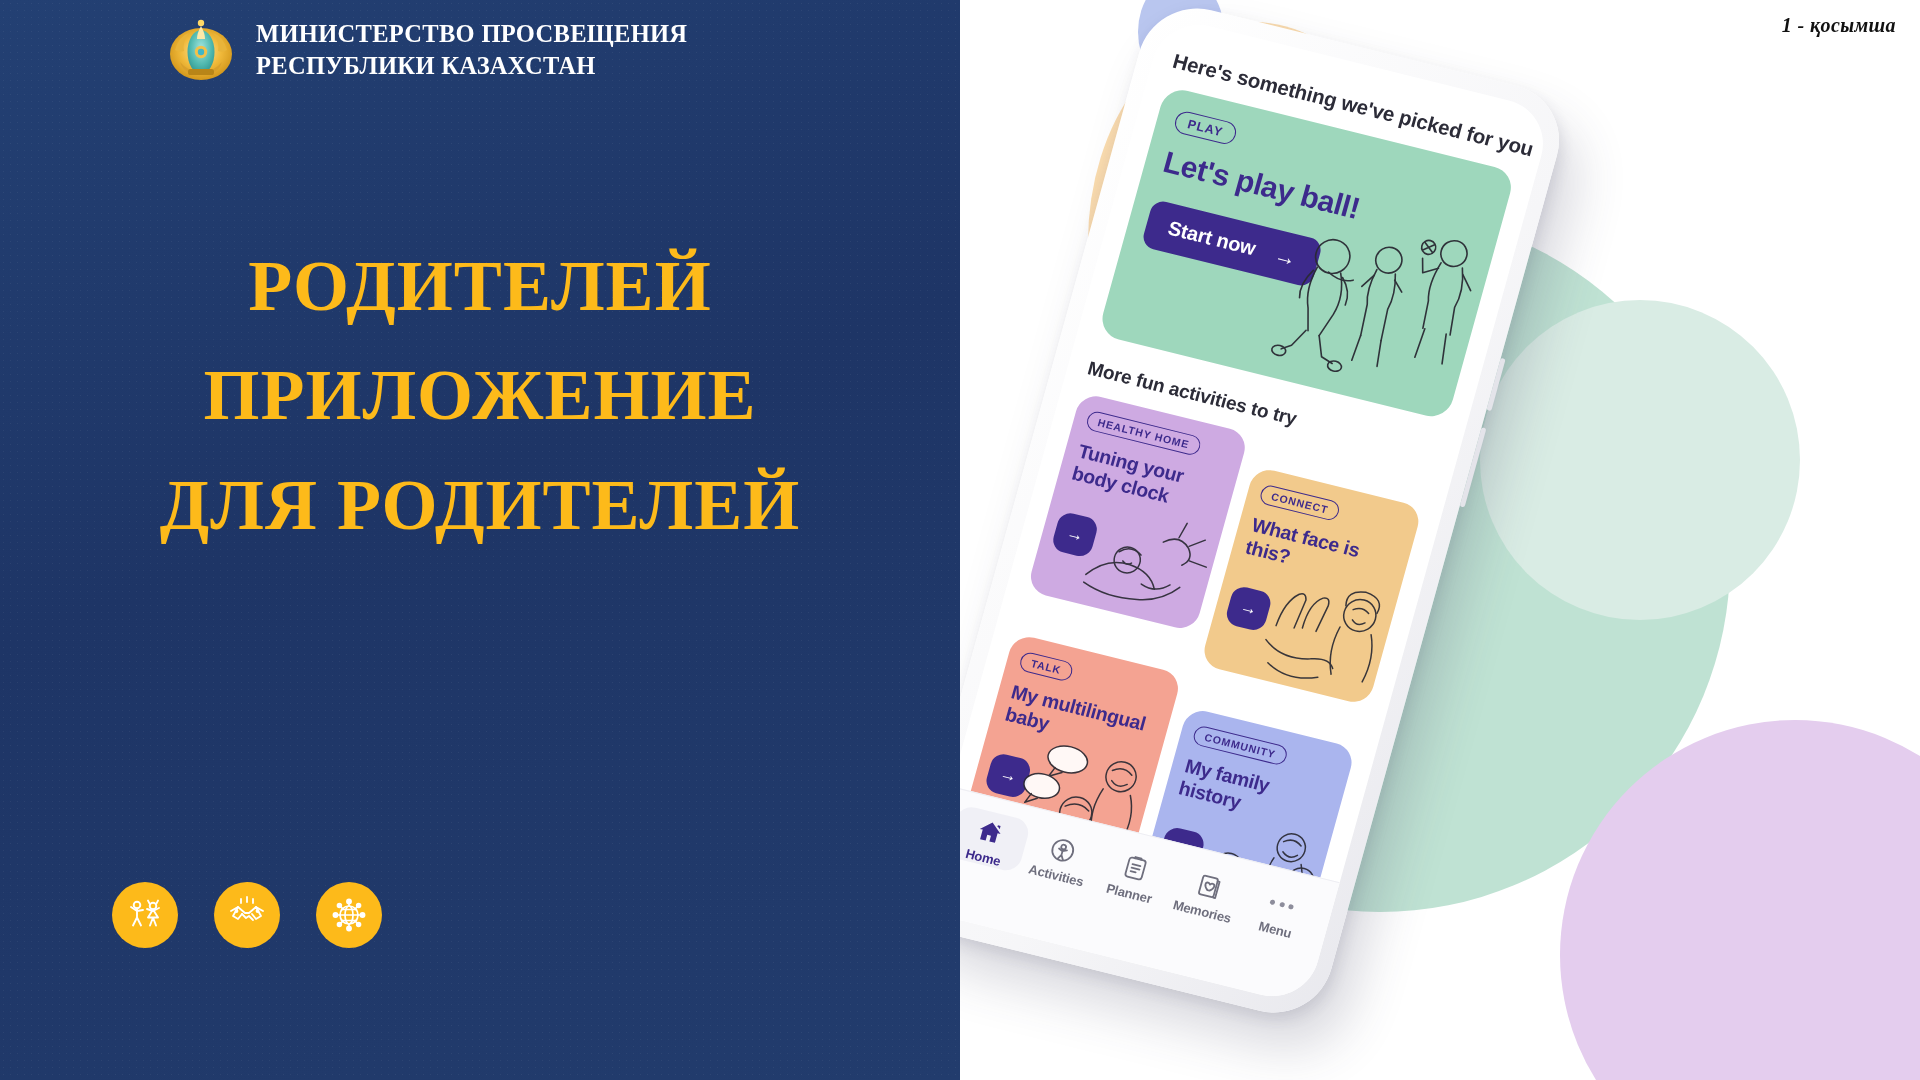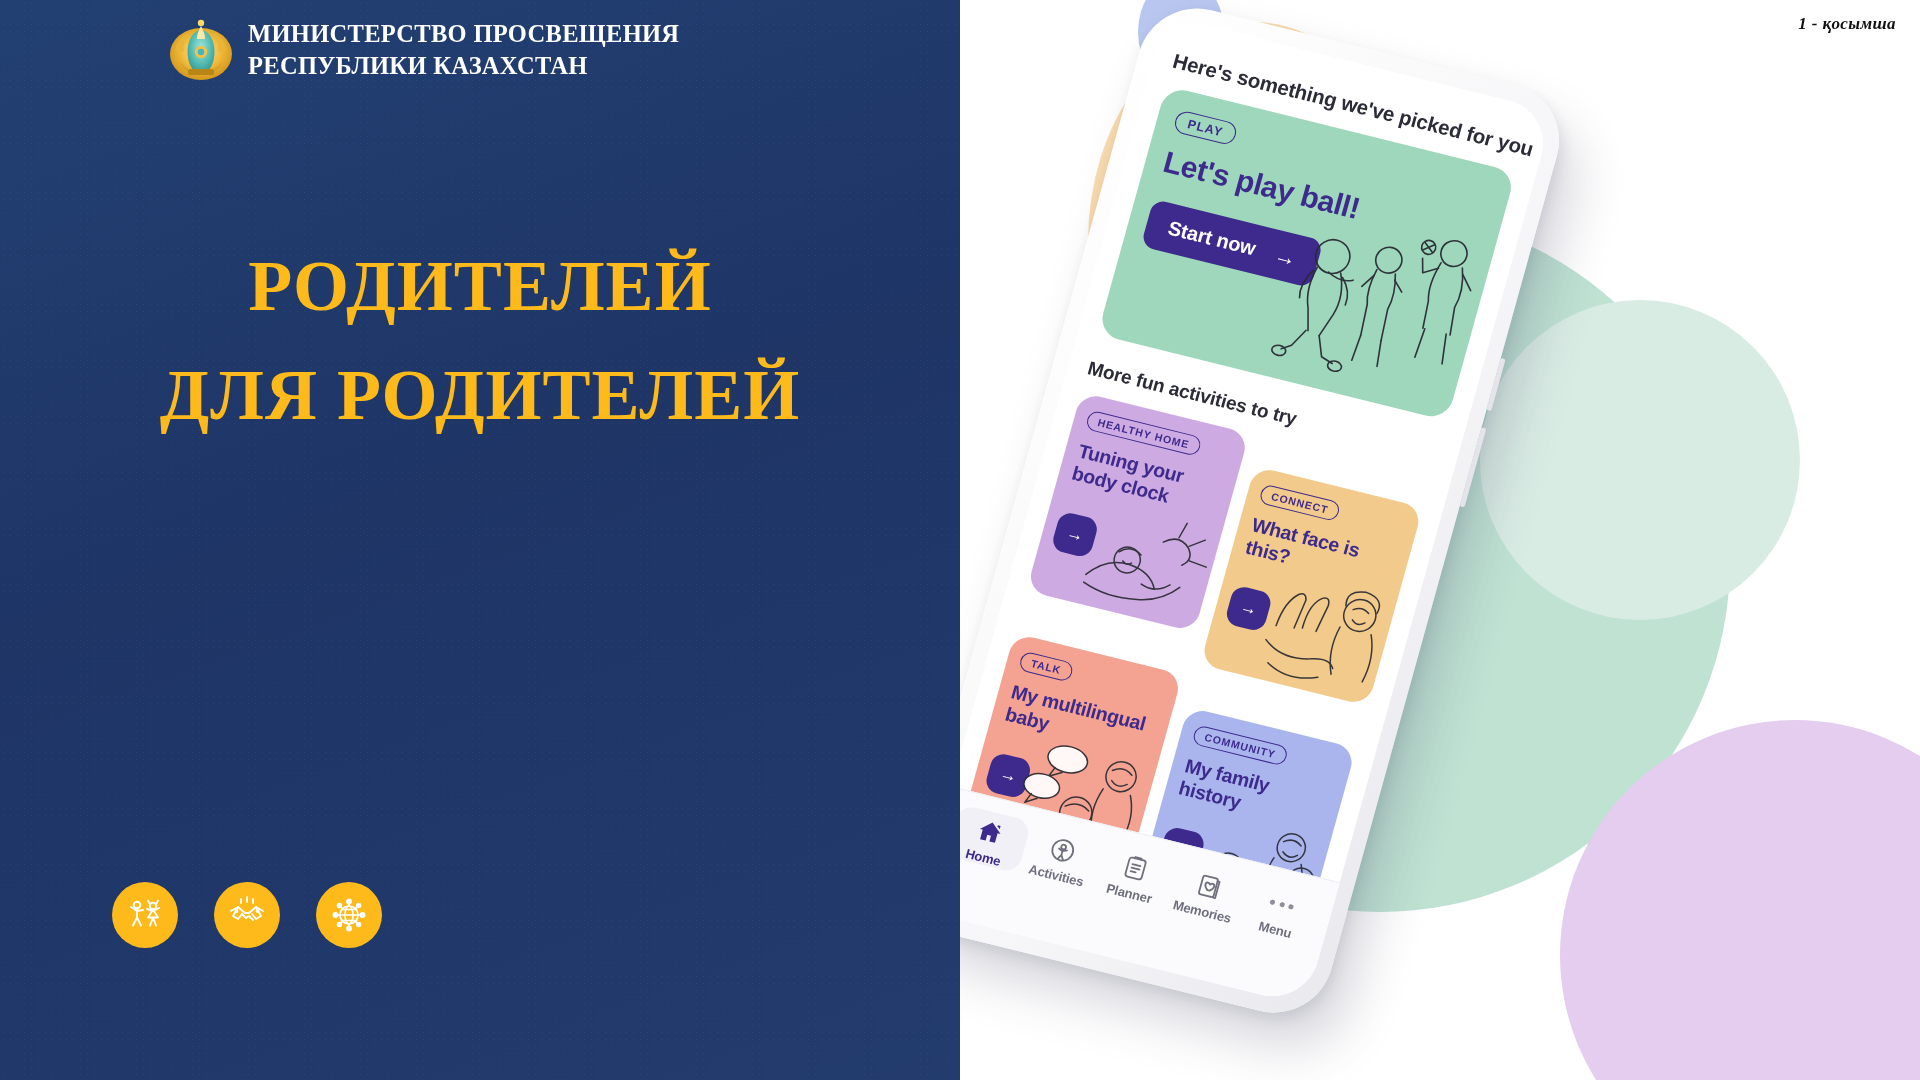--- a/index.html
+++ b/index.html
@@ -27,21 +27,21 @@
   .navy-panel::after{
     content:""; position:absolute; inset:0;
     background-image:radial-gradient(circle, rgba(255,255,255,.055) 0.7px, transparent 0.8px);
     background-size:7px 7px;
     pointer-events:none;
   }
 
   
   .ministry-lockup {
     position:absolute; left:168px; top:14px;
-    display:flex; align-items:center; gap:14px;
+    display:flex; align-items:center; gap:22px;
     z-index:3;
   }
   .emblem { width:66px; height:72px; flex:0 0 auto; display:block; }
   .ministry-text {
     color:#ffffff;
     font-family:"Liberation Serif", serif;
     font-weight:bold;
     font-size:24.5px;
     line-height:1.32;
     letter-spacing:.3px;
@@ -101,21 +101,21 @@
   }
   .blob-mint-b {
     width:320px; height:320px; left:520px; top:300px;
     background:#d9ece4; border-radius:50%;
   }
 
   .corner-note {
     position:absolute; right:24px; top:14px;
     font-family:"Liberation Serif", serif;
     font-style:italic; font-weight:bold;
-    font-size:17px; color:#111; z-index:40;
+    font-size:20px; color:#111; z-index:40;
     letter-spacing:.4px;
   }
 
   
   .phone-wrap {
     position:absolute;
     left:86px; top:34px;
     width:430px; height:960px;
     transform:rotate(15.5deg) skewY(-1.6deg);
     transform-origin:50% 40%;
@@ -283,20 +283,21 @@
         <path d="M12 48 q8 10 21 10 q13 0 21 -10 q-4 13 -21 13 q-17 0 -21 -13z" fill="#d9a02c"></path>
         <rect x="20" y="55" width="26" height="6" rx="2.6" fill="#b88518"></rect>
         <circle cx="33" cy="9" r="3.2" fill="#ffd866"></circle>
       </svg>
       <div class="ministry-text">МИНИСТЕРСТВО ПРОСВЕЩЕНИЯ
 РЕСПУБЛИКИ КАЗАХСТАН</div>
     </div>
 
     <div class="headline">
       <span class="ln">РОДИТЕЛЕЙ</span>
+      <span class="ln">ПРИЛОЖЕНИЕ</span>
       <span class="ln">ДЛЯ РОДИТЕЛЕЙ</span>
     </div>
 
     <div class="badge-row">
       <div class="badge">
         <svg viewBox="0 0 40 40" fill="none" stroke="#fff" stroke-width="1.9" stroke-linecap="round" stroke-linejoin="round">
           <circle cx="12" cy="10" r="3.3"></circle>
           <path d="M12 13.5 v9 M12 16 l-6 -4 M12 16 l6 -1 M12 22.5 l-4 8 M12 22.5 l4 8"></path>
           <circle cx="28" cy="11" r="3.3"></circle>
           <path d="M24.6 8.6 l-1.6 -3 M31.4 8.6 l1.6 -3"></path>

